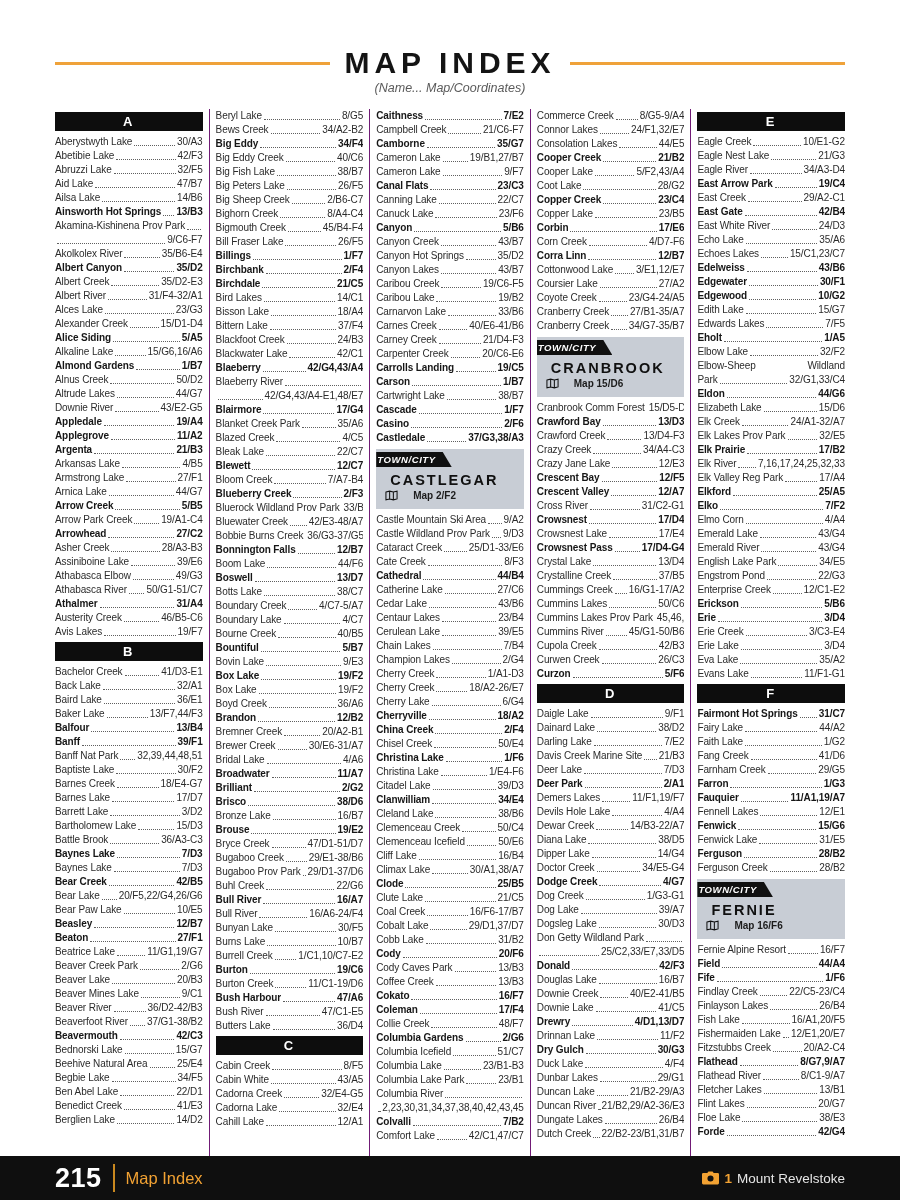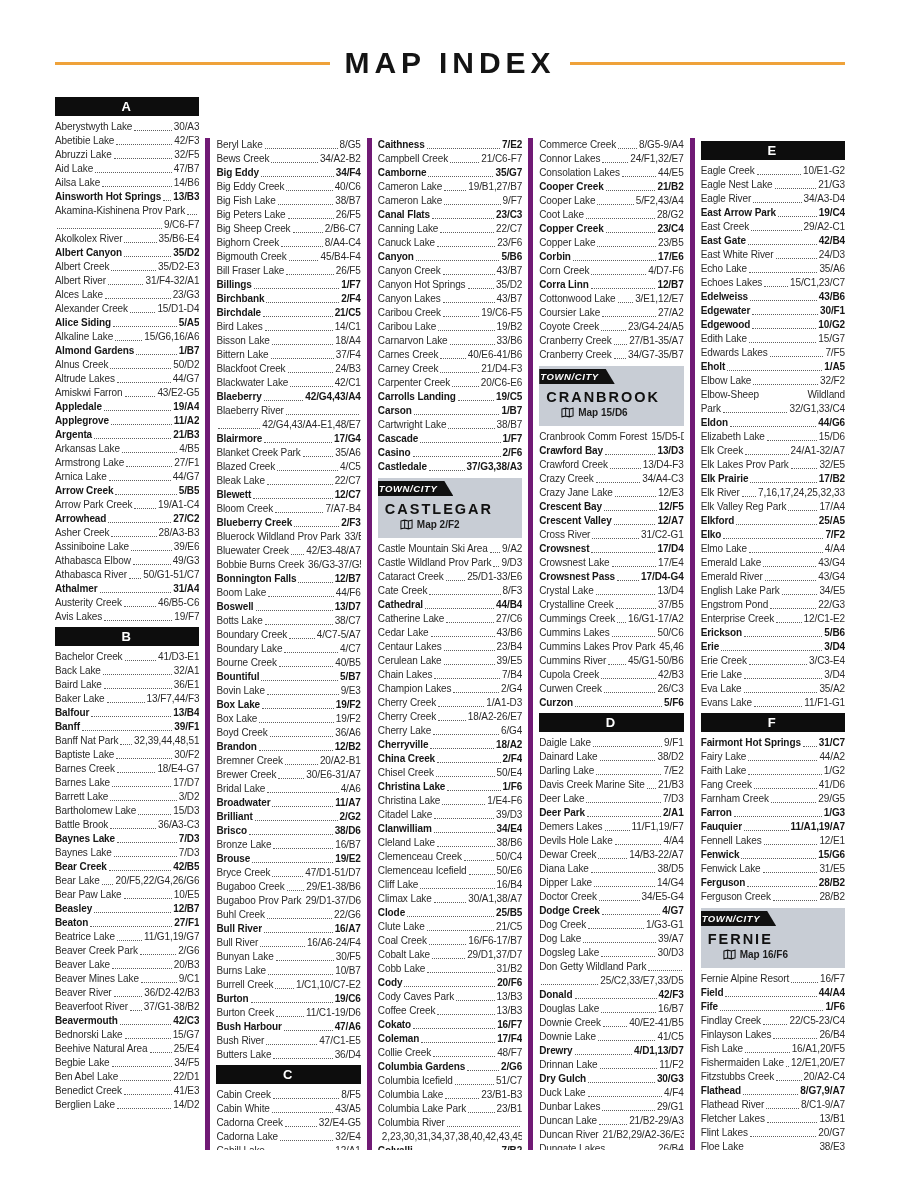--- a/index.html
+++ b/index.html
@@ -8,41 +8,41 @@
   
   .hdr{display:flex;align-items:center;gap:14px;margin:46px 55px 0;}
   .hrule{flex:1;height:3px;background:#efa23a;}
   .title{font-size:30px;font-weight:800;letter-spacing:5px;color:#141414;white-space:nowrap;}
   .subtitle{text-align:center;font-style:italic;color:#5a5a5a;font-size:12.5px;margin-top:1px;}
   
   .cols{display:flex;margin:14px 55px 0;height:1056px;overflow:hidden;}
   .col{flex:1;padding:0 6px;min-width:0;}
   .col:first-child{padding-left:0;}
   .col:last-child{padding-right:0;}
-  .col + .col{border-left:5px solid #701a75;margin-top:44px;}
+  .col + .col{border-left:1px solid #701a75;}
   
   .row{display:flex;align-items:baseline;font-size:10px;line-height:14px;height:14px;
        letter-spacing:-0.1px;white-space:nowrap;overflow:hidden;color:#2b2b2b;}
   .row .n{flex-shrink:0;}
   .row .dots{flex:1;min-width:0;align-self:flex-end;height:4px;margin:0 2px 3px;
              border-bottom:1.4px dotted #5f5f5f;}
   .row .r{flex-shrink:0;}
   .row .sp{flex:1;}
   .row.b{font-weight:bold;color:#161616;}
   
   .letter{background:#0d0d0d;color:#fff;text-align:center;font-weight:bold;font-size:13px;
           height:19px;line-height:19px;letter-spacing:2px;margin:3px 0 4px;}
   
   .town{background:#c8cdd5;margin:4px 0;padding-bottom:8px;}
   .town-tab{display:inline-block;background:#101010;color:#fff;font-style:italic;font-weight:bold;
             font-size:9.5px;line-height:15px;padding:0 16px 0 1px;letter-spacing:0.6px;
             clip-path:polygon(0 0,calc(100% - 9px) 0,100% 100%,0 100%);}
-  .town-name{font-weight:800;font-size:14.5px;letter-spacing:2px;color:#101010;padding:5px 7px 2px;}
-  .town-map{display:flex;align-items:center;gap:4px;font-size:10px;font-weight:bold;
-            color:#1c1c1c;padding:0 22px;}
+  .town-name{font-weight:800;font-size:14.5px;letter-spacing:2px;color:#101010;padding:5px 14px 2px;}
+  .town-map{display:flex;align-items:center;gap:15px;font-size:10px;font-weight:bold;
+            color:#1c1c1c;padding:0 9px;}
   .map-ic{display:inline-flex;align-items:center;}
   
   .footer{position:absolute;left:0;bottom:0;width:900px;height:44px;background:#0f0f0f;
           display:flex;align-items:center;justify-content:space-between;
           padding:0 55px;box-sizing:border-box;}
   .f-left{display:flex;align-items:center;}
   .pagenum{color:#ffffff;font-weight:800;font-size:27px;letter-spacing:0.5px;}
   .f-div{width:2px;height:28px;background:#c9881f;margin:0 11px;}
   .f-section{color:#f2a233;font-size:16.5px;}
   .f-right{display:flex;align-items:center;gap:5px;}
@@ -53,20 +53,21 @@
 </head>
 <body>
 
 <div class="page">
 
   <div class="hdr">
     <div class="hrule"></div>
     <div class="title">MAP INDEX</div>
     <div class="hrule"></div>
   </div>
+  <div class="subtitle">(Name... Map/Coordinates)</div>
 
   <div class="cols">
     <div class="col">
         <div class="letter">A</div>
         <div class="row">
           <span class="n">Aberystwyth Lake</span>
           <span class="dots"></span>
           <span class="r">30/A3</span>
         </div>
         <div class="row">
@@ -151,21 +152,21 @@
           <span class="n">Alnus Creek</span>
           <span class="dots"></span>
           <span class="r">50/D2</span>
         </div>
         <div class="row">
           <span class="n">Altrude Lakes</span>
           <span class="dots"></span>
           <span class="r">44/G7</span>
         </div>
         <div class="row">
-          <span class="n">Amiskwi Farron</span>
+          <span class="n">Downie River</span>
           <span class="dots"></span>
           <span class="r">43/E2-G5</span>
         </div>
         <div class="row b">
           <span class="n">Appledale</span>
           <span class="dots"></span>
           <span class="r">19/A4</span>
         </div>
         <div class="row b">
           <span class="n">Applegrove</span>
@@ -1593,21 +1594,21 @@
           <span class="n">Elkford</span>
           <span class="dots"></span>
           <span class="r">25/A5</span>
         </div>
         <div class="row b">
           <span class="n">Elko</span>
           <span class="dots"></span>
           <span class="r">7/F2</span>
         </div>
         <div class="row">
-          <span class="n">Elmo Lake</span>
+          <span class="n">Elmo Corn</span>
           <span class="dots"></span>
           <span class="r">4/A4</span>
         </div>
         <div class="row">
           <span class="n">Emerald Lake</span>
           <span class="dots"></span>
           <span class="r">43/G4</span>
         </div>
         <div class="row">
           <span class="n">Emerald River</span>
@@ -1794,14 +1795,31 @@
           <span class="r">38/E3</span>
         </div>
         <div class="row b">
           <span class="n">Forde</span>
           <span class="dots"></span>
           <span class="r">42/G4</span>
         </div>
       </div>
   </div>
 
+  <div class="footer">
+    <div class="f-left">
+      <span class="pagenum">215</span>
+      <span class="f-div"></span>
+      <span class="f-section">Map Index</span>
+    </div>
+    <div class="f-right">
+      <span class="cam">
+        <svg width="17" height="14" viewBox="0 0 20 16">
+          <path fill="#f2a233" fill-rule="evenodd" d="M6.2 2 L7.6 0.4 H12.4 L13.8 2 H18.5 A1.5 1.5 0 0 1 20 3.5 V14 A1.5 1.5 0 0 1 18.5 15.5 H1.5 A1.5 1.5 0 0 1 0 14 V3.5 A1.5 1.5 0 0 1 1.5 2 Z
+               M10 5 A3.6 3.6 0 1 0 10 12.2 A3.6 3.6 0 1 0 10 5 Z"></path>
+        </svg>
+      </span>
+      <span class="photonum">1</span>
+      <span class="photocap">Mount Revelstoke</span>
+    </div>
+  </div>
 
 </div>
 
 </body></html>

